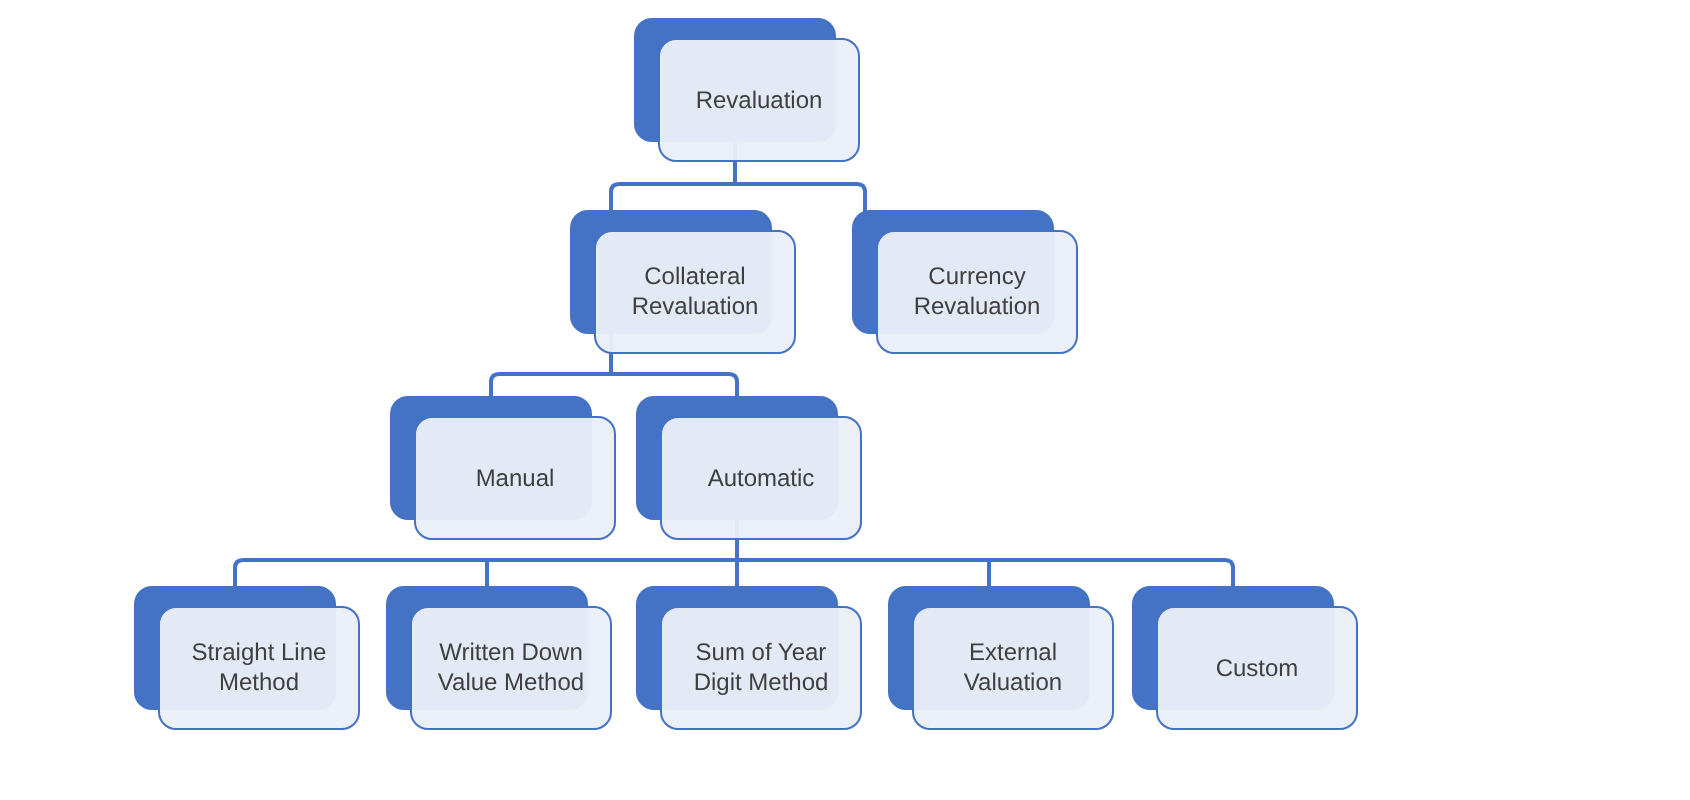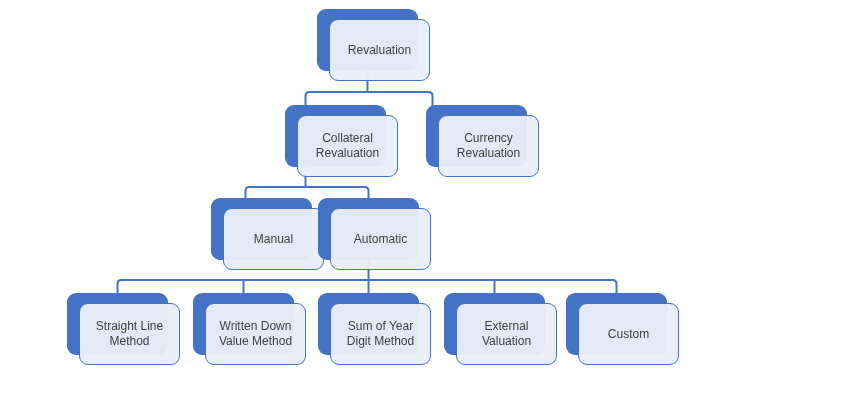--- a/index.html
+++ b/index.html
@@ -54,21 +54,21 @@
   }
   .node .label {
     font-size: 12px;
     line-height: 15px;
     color: #3F3F3F;
   }
   
   .pos-revaluation   { left: 317px; top: 9px; }
   .pos-collateral    { left: 255px; top: 105px; margin-left: 30px; }
   .pos-currency      { left: 382px; top: 105px; margin-left: 44px; }
-  .pos-manual        { left: 211px; top: 198px; }
+  .pos-manual        { left: 195px; top: 198px; }
   .pos-automatic     { left: 318px; top: 198px; }
   .pos-straight-line { left: 67px;  top: 293px; }
   .pos-written-down  { left: 193px; top: 293px; border-radius: 24px; }
   .pos-sum-of-year   { left: 318px; top: 293px; }
   .pos-external      { left: 444px; top: 293px; }
   .pos-custom        { left: 566px; top: 293px; }
 </style>
 </head>
 <body>
 

